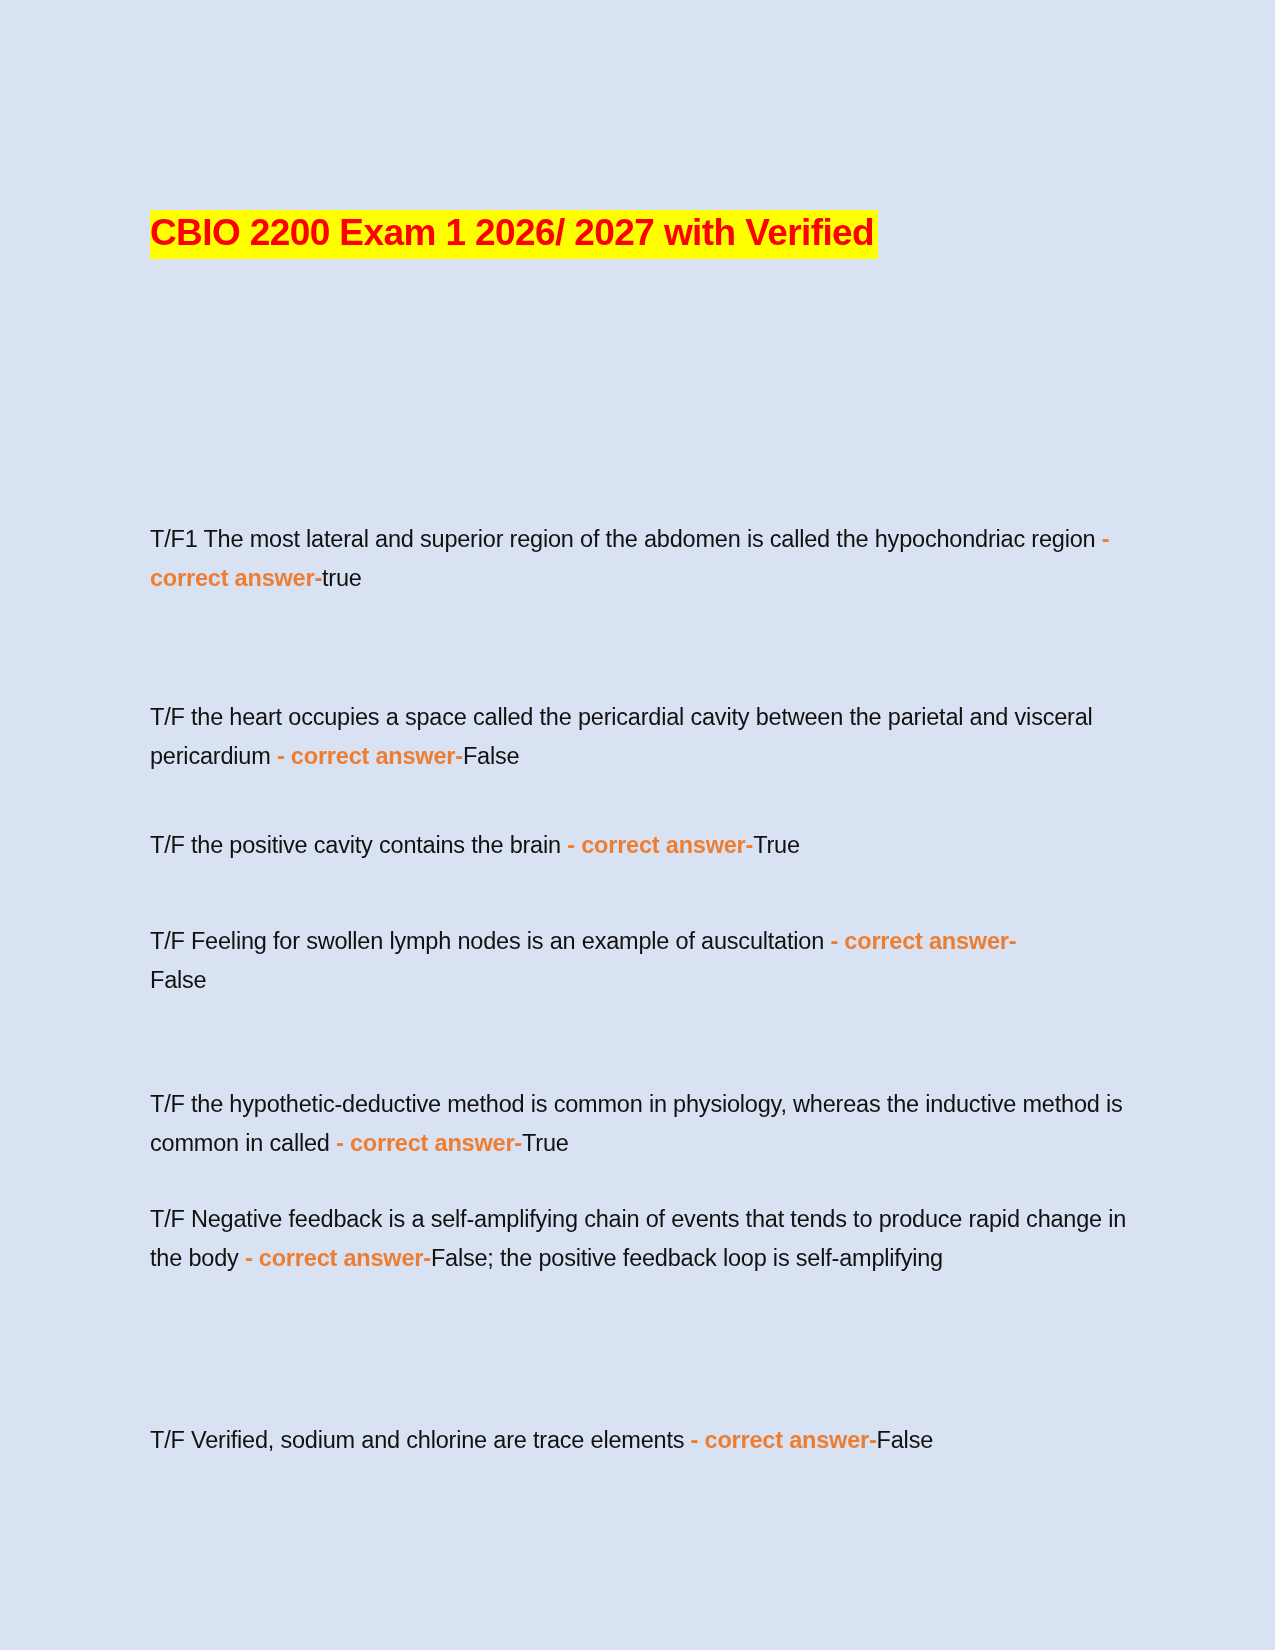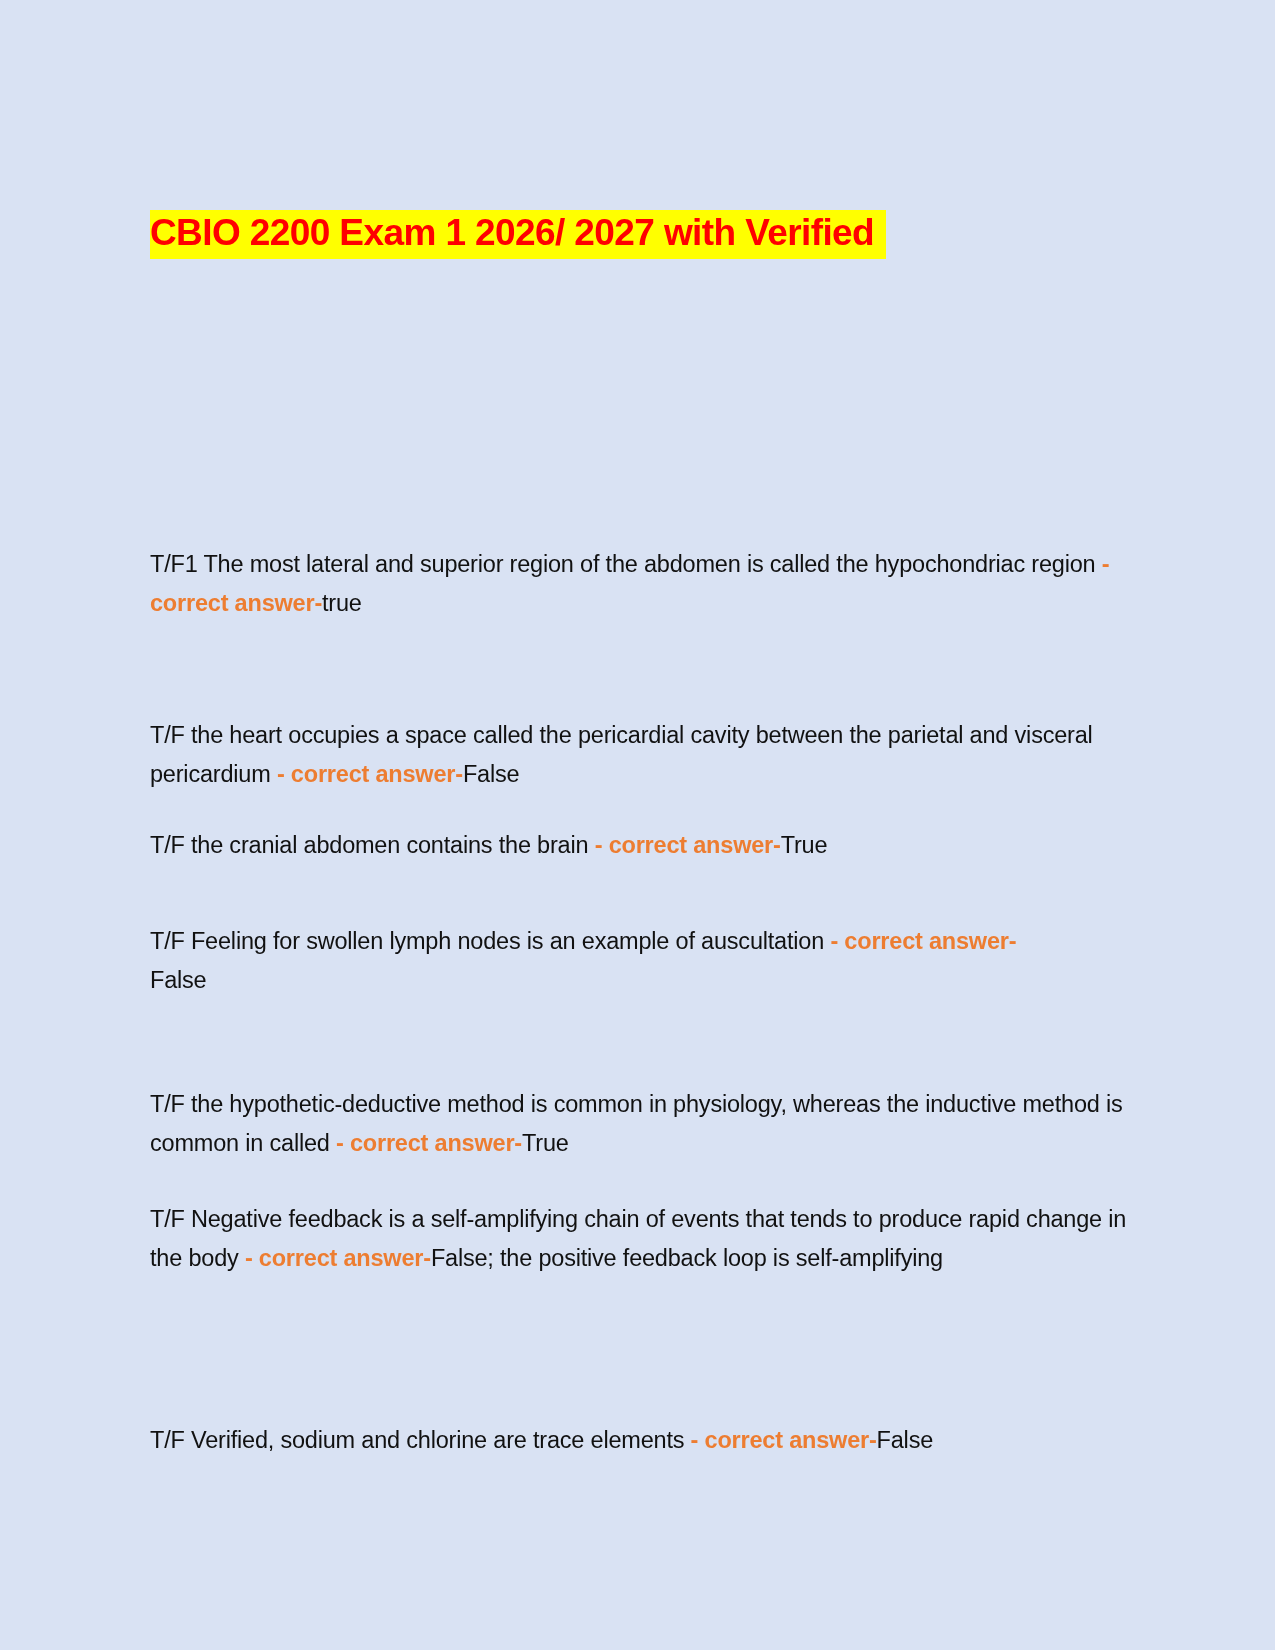--- a/index.html
+++ b/index.html
@@ -9,46 +9,46 @@
     position: relative;
     overflow: hidden;
     font-family: "Liberation Sans", sans-serif;
   }
   .page { position: absolute; left: 150px; top: 0; width: 980px; }
   .title {
     position: absolute; left: 0; top: 203px;
     font-size: 37px; font-weight: bold; color: #ff0000;
     line-height: 60px; letter-spacing: -0.6px;
   }
-  .title span.hl { background: #ffff00; padding: 2px 12px 6px 0; }
+  .title span.hl { background: #ffff00; padding: 2px 4px 6px 0; }
   .qa {
     position: absolute; left: 0; width: 980px;
     font-size: 23.5px; line-height: 38.5px; color: #111111;
     letter-spacing: -0.2px;
   }
   .ans-label { color: #ed7d31; font-weight: bold; }
 </style>
 </head>
 <body>
 
 <div class="page">
   <div class="title">
     <span class="hl">CBIO 2200 Exam 1  2026/ 2027 with Verified</span><br>
   </div>
 
-  <div class="qa" style="top:545px">
+  <div class="qa" style="top:520px">
     <span>T/F1 The most lateral and superior region of the abdomen is called the hypochondriac region </span><span class="ans-label">- correct answer-</span><span>true</span>
   </div>
 
-  <div class="qa" style="top:716px">
+  <div class="qa" style="top:698px">
     <span>T/F the heart occupies a space called the pericardial cavity between the parietal and visceral pericardium </span><span class="ans-label">- correct answer-</span><span>False</span>
   </div>
 
   <div class="qa" style="top:826px">
-    <span>T/F the cranial abdomen contains the brain </span><span class="ans-label">- correct answer-</span><span>True</span>
+    <span>T/F the positive cavity contains the brain </span><span class="ans-label">- correct answer-</span><span>True</span>
   </div>
 
   <div class="qa" style="top:922px; width:900px">
     <span>T/F Feeling for swollen lymph nodes is an example of auscultation </span><span class="ans-label">- correct answer-</span><span>False</span>
   </div>
 
   <div class="qa" style="top:1085px">
     <span>T/F the hypothetic-deductive method is common in physiology, whereas the inductive method is common in called </span><span class="ans-label">- correct answer-</span><span>True</span>
   </div>
 

